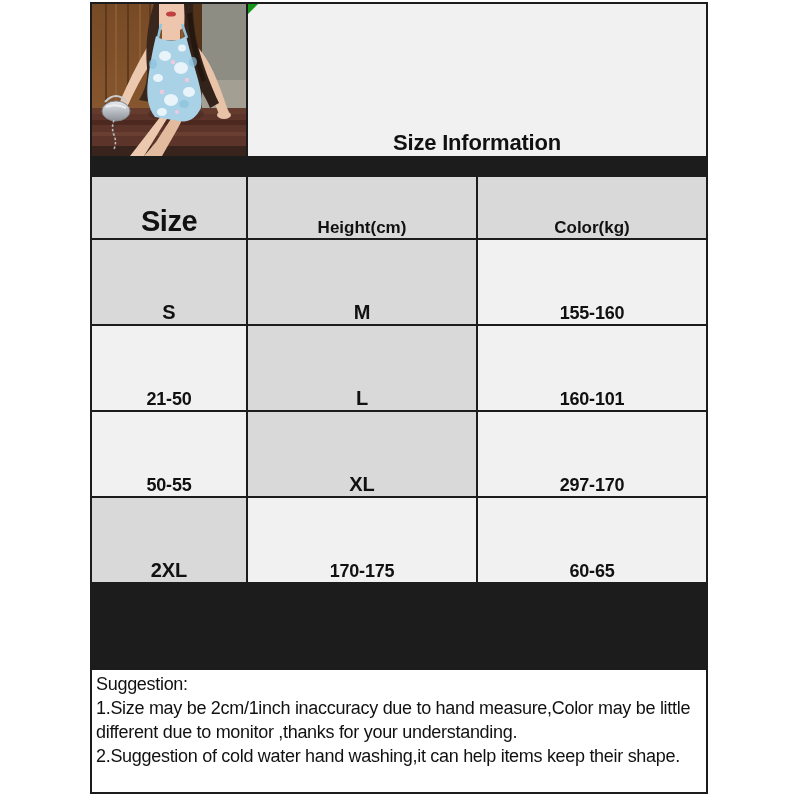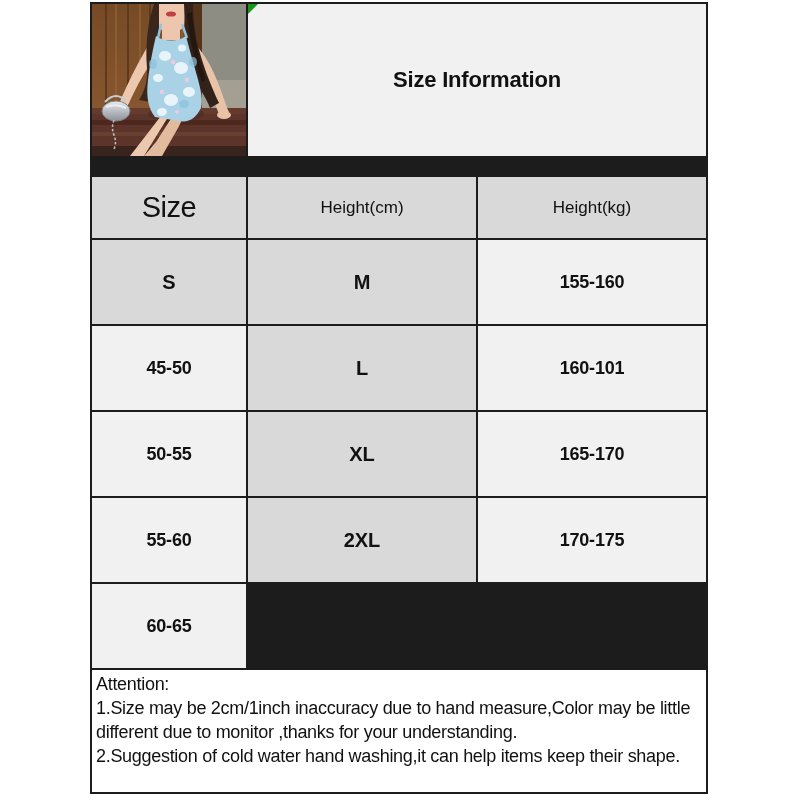--- a/index.html
+++ b/index.html
@@ -10,34 +10,34 @@
   }
   .sheet{
     position:absolute;left:90px;top:2px;width:614px;
     background:#1c1c1c;padding:2px;
     display:grid;
     grid-template-columns:154px 1fr 1fr;
     grid-template-rows:152px 80px repeat(5,84px);
     gap:2px;
   }
   .cell{
-    display:flex;align-items:center;justify-content:center;
+    display:flex;align-items:flex-end;justify-content:center;
     background:#f1f1f1;text-align:center;
   }
   .photo-cell{grid-area:1/1/2/2;padding:0;background:#fff;overflow:hidden;}
   .photo-cell svg{display:block;width:100%;height:100%;}
   .title-cell{
     grid-area:1/2/2/4;position:relative;
     font-weight:bold;font-size:22px;letter-spacing:-0.2px;
   }
   .corner-flag{
     position:absolute;top:0;left:0;width:0;height:0;
     border-top:10px solid #169616;border-right:10px solid transparent;
   }
-  .head{background:#d9d9d9;font-weight:normal;font-size:17px;margin-top:19px;}
+  .head{background:#d9d9d9;font-weight:bold;font-size:17px;margin-top:19px;}
   .head-size{font-size:29px;letter-spacing:-0.5px;}
   .size-cell{background:#d9d9d9;font-weight:bold;font-size:20px;}
   .val-cell{font-weight:bold;font-size:18px;letter-spacing:-0.2px;}
   .attention{
     position:absolute;left:90px;top:668px;width:606px;height:118px;
     border:2px solid #1c1c1c;background:#ffffff;
     padding:2px 4px;font-size:18px;line-height:24px;letter-spacing:-0.3px;
   }
   .attention div{white-space:nowrap;overflow:hidden;}
 </style>
@@ -146,40 +146,39 @@
     </svg>
   </div>
 
   <div class="cell title-cell">
     <span class="corner-flag"></span>
     <span>Size Information</span>
   </div>
 
   <div class="cell head head-size">Size</div>
   <div class="cell head">Height(cm)</div>
-  <div class="cell head">Height(kg)</div>
+  <div class="cell head">Color(kg)</div>
 
   <div class="cell size-cell">S</div>
 
   <div class="cell size-cell">M</div>
   <div class="cell val-cell">155-160</div>
-  <div class="cell val-cell">45-50</div>
+  <div class="cell val-cell">21-50</div>
 
   <div class="cell size-cell">L</div>
   <div class="cell val-cell">160-101</div>
   <div class="cell val-cell">50-55</div>
 
   <div class="cell size-cell">XL</div>
-  <div class="cell val-cell">165-170</div>
-  <div class="cell val-cell">55-60</div>
+  <div class="cell val-cell">297-170</div>
 
   <div class="cell size-cell">2XL</div>
   <div class="cell val-cell">170-175</div>
   <div class="cell val-cell">60-65</div>
 
 </div>
 
 <div class="attention">
-  <div>Attention:</div>
+  <div>Suggestion:</div>
   <div>1.Size may be 2cm/1inch inaccuracy due to hand measure,Color may be little</div>
   <div>different due to monitor ,thanks for your understanding.</div>
   <div>2.Suggestion of cold water hand washing,it can help items keep their shape.</div>
 </div>
 
 </body></html>

